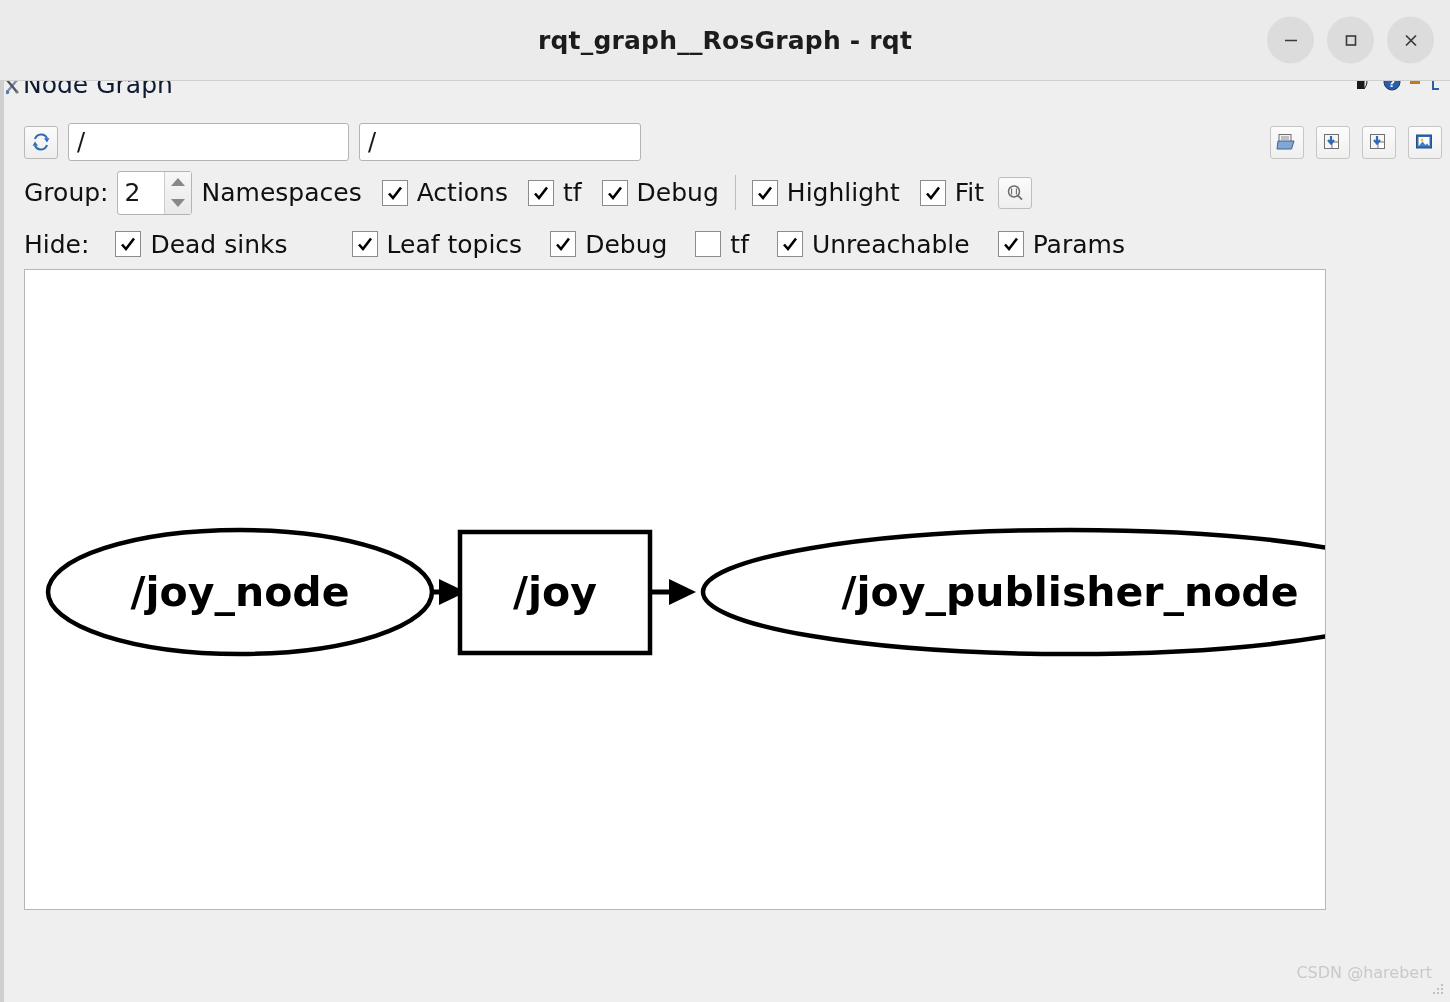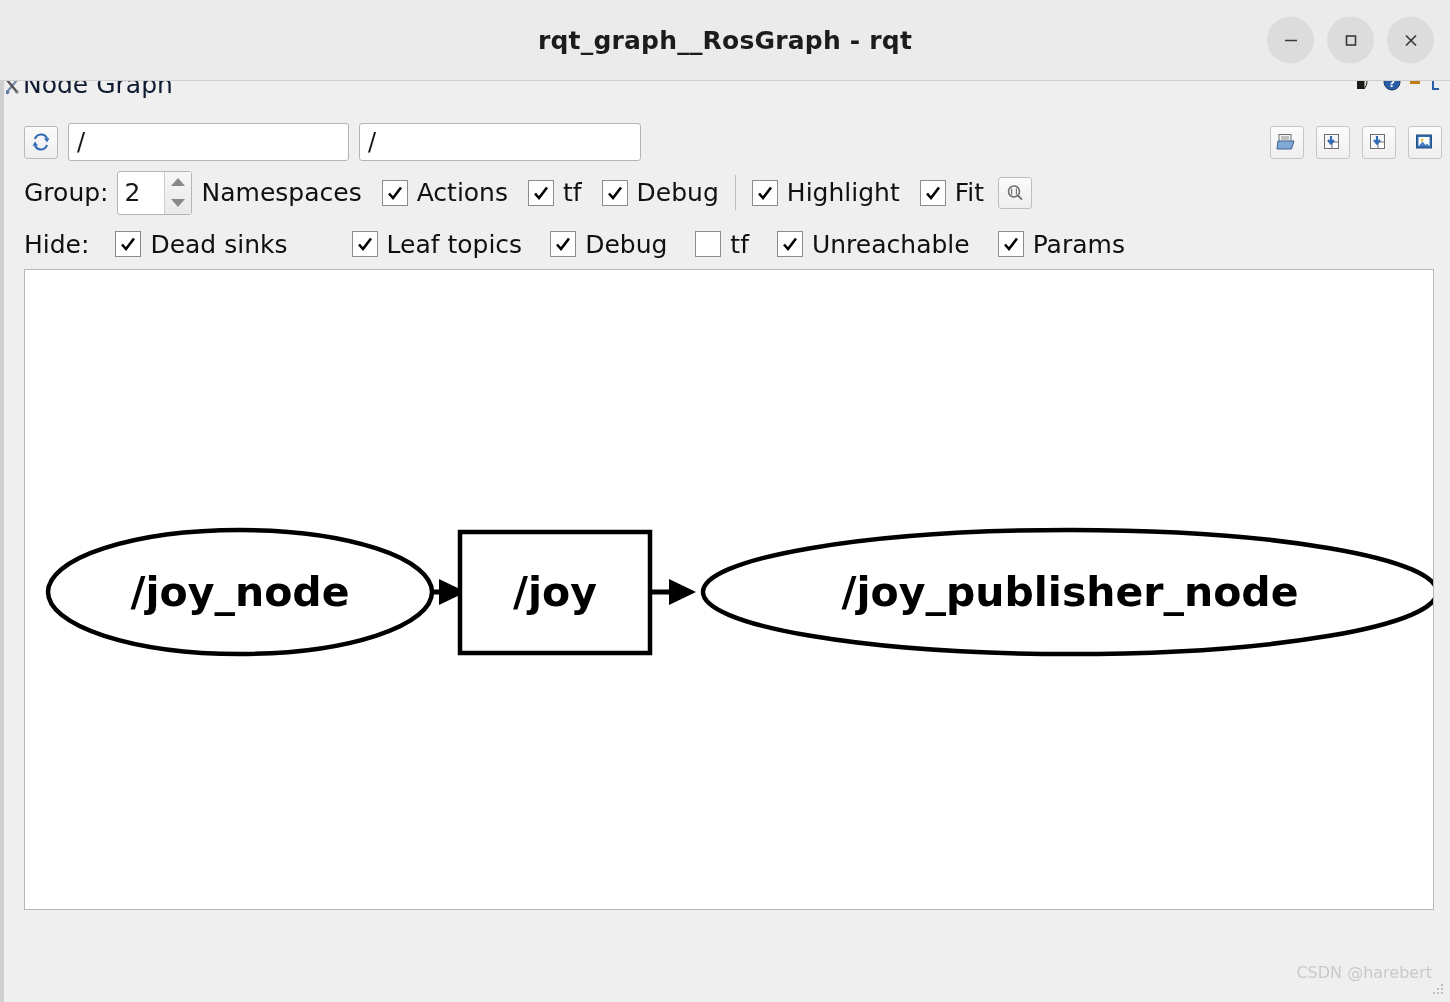--- a/index.html
+++ b/index.html
@@ -264,21 +264,21 @@
   .canvas-wrap {
     flex: 1 1 auto;
     position: relative;
     padding: 0 8px 0 24px;
     box-sizing: border-box;
   }
   .canvas {
     position: absolute;
     left: 24px;
     top: 0;
-    width: 1410px;
+    width: 1302px;
     height: 641px;
     background: #ffffff;
     border: 1px solid #b7b7b7;
     box-sizing: border-box;
     overflow: hidden;
   }
   .graph-svg { position:absolute; left:0; top:0; }
 
   .statusbar {
     position: absolute;

